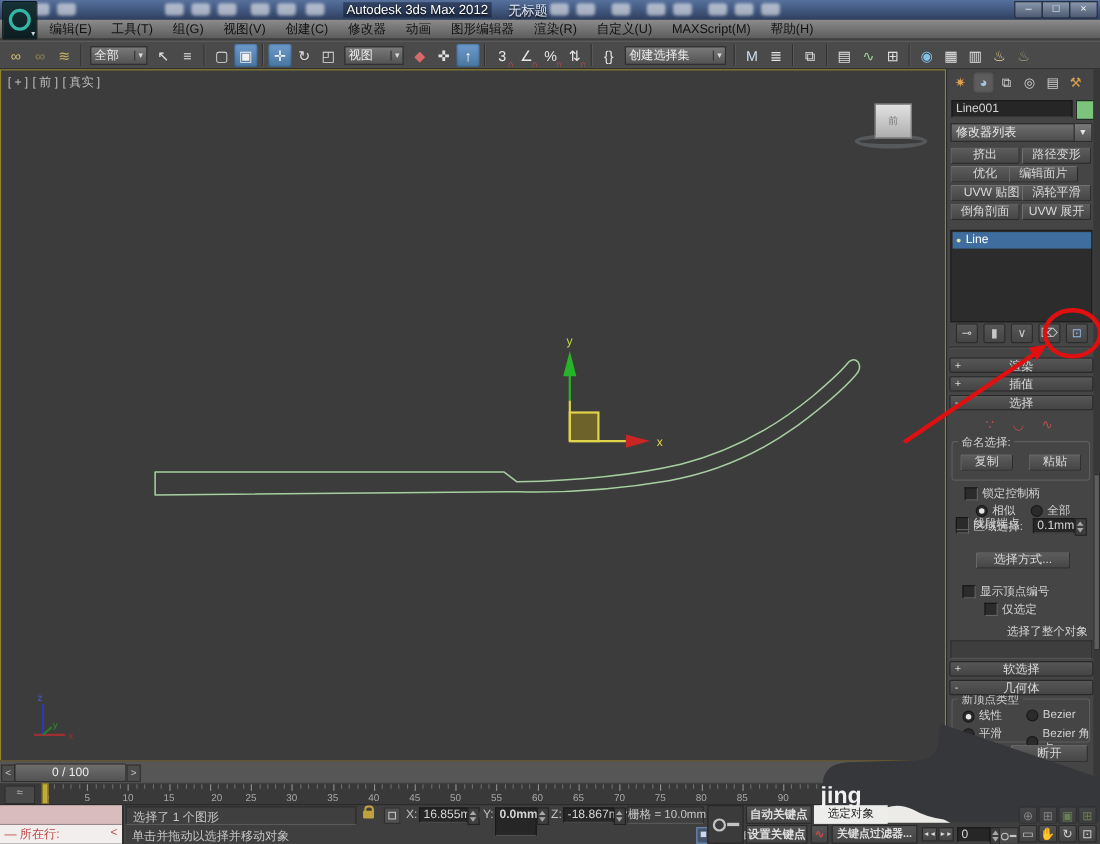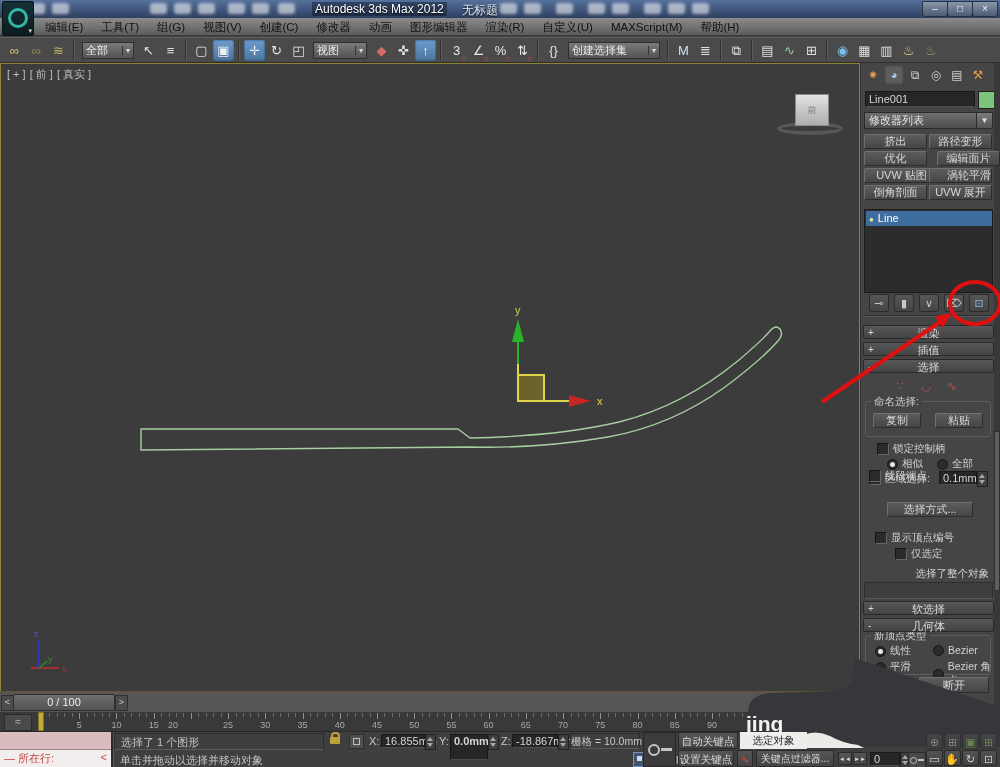--- a/index.html
+++ b/index.html
@@ -114,21 +114,21 @@
     justify-content:space-between;padding:1px 4px 0 4px;box-sizing:border-box;font-size:11px;color:#c04545;}
   #sbdiv{position:absolute;left:111px;top:0;width:2px;height:35px;background:#2c2c2c;border-right:1px solid #555;}
   .stext{position:absolute;font-size:11px;color:#c6c6c6;white-space:nowrap;}
   .sframe{position:absolute;border:1px solid #2c2c2c;border-bottom-color:#5a5a5a;}
   .padlock{position:absolute;width:10px;height:7px;background:#c0a23c;border-radius:1px;}
   .padlock::before{content:"";position:absolute;left:1px;top:-5px;width:5px;height:5px;border:2px solid #c0a23c;
     border-bottom:none;border-radius:4px 4px 0 0;}
   #typein{position:absolute;width:13px;height:13px;background:#505050;border:1px solid #2e2e2e;}
   #typein::after{content:"";position:absolute;left:3px;top:3px;width:5px;height:5px;border:1px solid #c0c0c0;}
   .sbtn{position:absolute;background:linear-gradient(#555,#454545);border:1px solid #2a2a2a;color:#dedede;
-    font-size:10.5px;text-align:center;box-sizing:border-box;overflow:hidden;white-space:nowrap;}
+    font-size:10.5px;text-align:center;box-sizing:border-box;overflow:hidden;white-space:nowrap;font-weight:bold;}
   #setkeys{position:absolute;left:643px;top:0;width:33px;height:35px;background:#3b3b3b;border:1px solid #272727;
     display:flex;align-items:center;justify-content:center;gap:1px;box-sizing:border-box;}
   .keyring{width:8px;height:8px;border:2px solid #c4c4c4;border-radius:50%;display:inline-block;}
   .keybar{width:11px;height:3px;background:#c4c4c4;display:inline-block;}
   #selfilter{position:absolute;left:740px;top:0;width:67px;height:17px;background:#ededeb;color:#222;
     font-size:10.5px;text-align:center;line-height:17px;z-index:66;}
   #timetagicon{position:absolute;left:633px;top:20px;width:13px;height:13px;background:#45546a;border:1px solid #6f93c0;}
   #timetagicon::after{content:"";position:absolute;left:3px;top:3px;width:5px;height:5px;background:#cfd8e8;}
   .navbtn{position:absolute;width:17px;height:16px;line-height:16px;text-align:center;font-size:11px;color:#cfcfcf;
     background:linear-gradient(#525252,#424242);border:1px solid #2a2a2a;border-radius:2px;box-sizing:border-box;z-index:66;}
@@ -363,23 +363,23 @@
       <span>Bezier 角点</span>
   </div>
   <div class="pbtn a" style="left:58px;top:614px;width:70px;height:16px;line-height:14px;">断开</div>
 
   <div id="pscroll">
       <div id="pthumb"></div>
     </div>
 <div class="pbtn a" style="left: 3px; top: 71px; width: 63px; height: 15px; line-height: 13px;">挤出</div>
     <div class="pbtn a" style="left: 68px; top: 71px; width: 63px; height: 15px; line-height: 13px;">路径变形</div>
     <div class="pbtn a" style="left: 3px; top: 88px; width: 63px; height: 15px; line-height: 13px;">优化</div>
-    <div class="pbtn a" style="left: 76px; top: 88px; width: 63px; height: 15px; line-height: 13px;">编辑面片</div>
+    <div class="pbtn a" style="left: 56px; top: 88px; width: 63px; height: 15px; line-height: 13px;">编辑面片</div>
     <div class="pbtn a" style="left: 3px; top: 105px; width: 75px; height: 15px; line-height: 13px;">UVW 贴图</div>
-    <div class="pbtn a" style="left: 68px; top: 105px; width: 63px; height: 15px; line-height: 13px; text-align: right;">涡轮平滑</div>
+    <div class="pbtn a" style="left: 68px; top: 105px; width: 63px; height: 15px; line-height: 13px;">涡轮平滑</div>
     <div class="pbtn a" style="left: 3px; top: 122px; width: 63px; height: 15px; line-height: 13px;">倒角剖面</div>
     <div class="pbtn a" style="left: 68px; top: 122px; width: 63px; height: 15px; line-height: 13px;">UVW 展开</div>
     <div class="stool" style="left: 8px; top: 231px;">⊸</div>
     <div class="stool" style="left: 33px; top: 231px;">▮</div>
     <div class="stool" style="left: 58px; top: 231px;">∨</div>
     <div class="stool" style="left: 83px; top: 231px;">⌦</div>
     <div class="stool" style="left: 108px; top: 231px; color: rgb(144, 184, 232);">⊡</div>
     <div class="roll" style="top: 262px;"><span class="sign">+</span><span>渲染</span></div>
     <div class="roll" style="top: 279px;"><span class="sign">+</span><span>插值</span></div>
     <div class="roll" style="top: 296px;"><span class="sign">-</span><span>选择</span></div>
@@ -400,21 +400,21 @@
   <div id="ruler">
       <div class="tick5" style="left: 42px;"></div>
       <div class="tick-label" style="left: 42px;">0</div>
       <div class="tick5" style="left: 79.22px;"></div>
       <div class="tick-label" style="left: 79.22px;">5</div>
       <div class="tick5" style="left: 116.44px;"></div>
       <div class="tick-label" style="left: 116.44px;">10</div>
       <div class="tick5" style="left: 153.66px;"></div>
       <div class="tick-label" style="left: 153.66px;">15</div>
       <div class="tick5" style="left: 190.88px;"></div>
-      <div class="tick-label" style="left: 173px;">20</div>
+      <div class="tick-label" style="left: 197px;">20</div>
       <div class="tick5" style="left: 228.1px;"></div>
       <div class="tick-label" style="left: 228.1px;">25</div>
       <div class="tick5" style="left: 265.32px;"></div>
       <div class="tick-label" style="left: 265.32px;">30</div>
       <div class="tick5" style="left: 302.54px;"></div>
       <div class="tick-label" style="left: 302.54px;">35</div>
       <div class="tick5" style="left: 339.76px;"></div>
       <div class="tick-label" style="left: 339.76px;">40</div>
       <div class="tick5" style="left: 376.98px;"></div>
       <div class="tick-label" style="left: 376.98px;">45</div>

